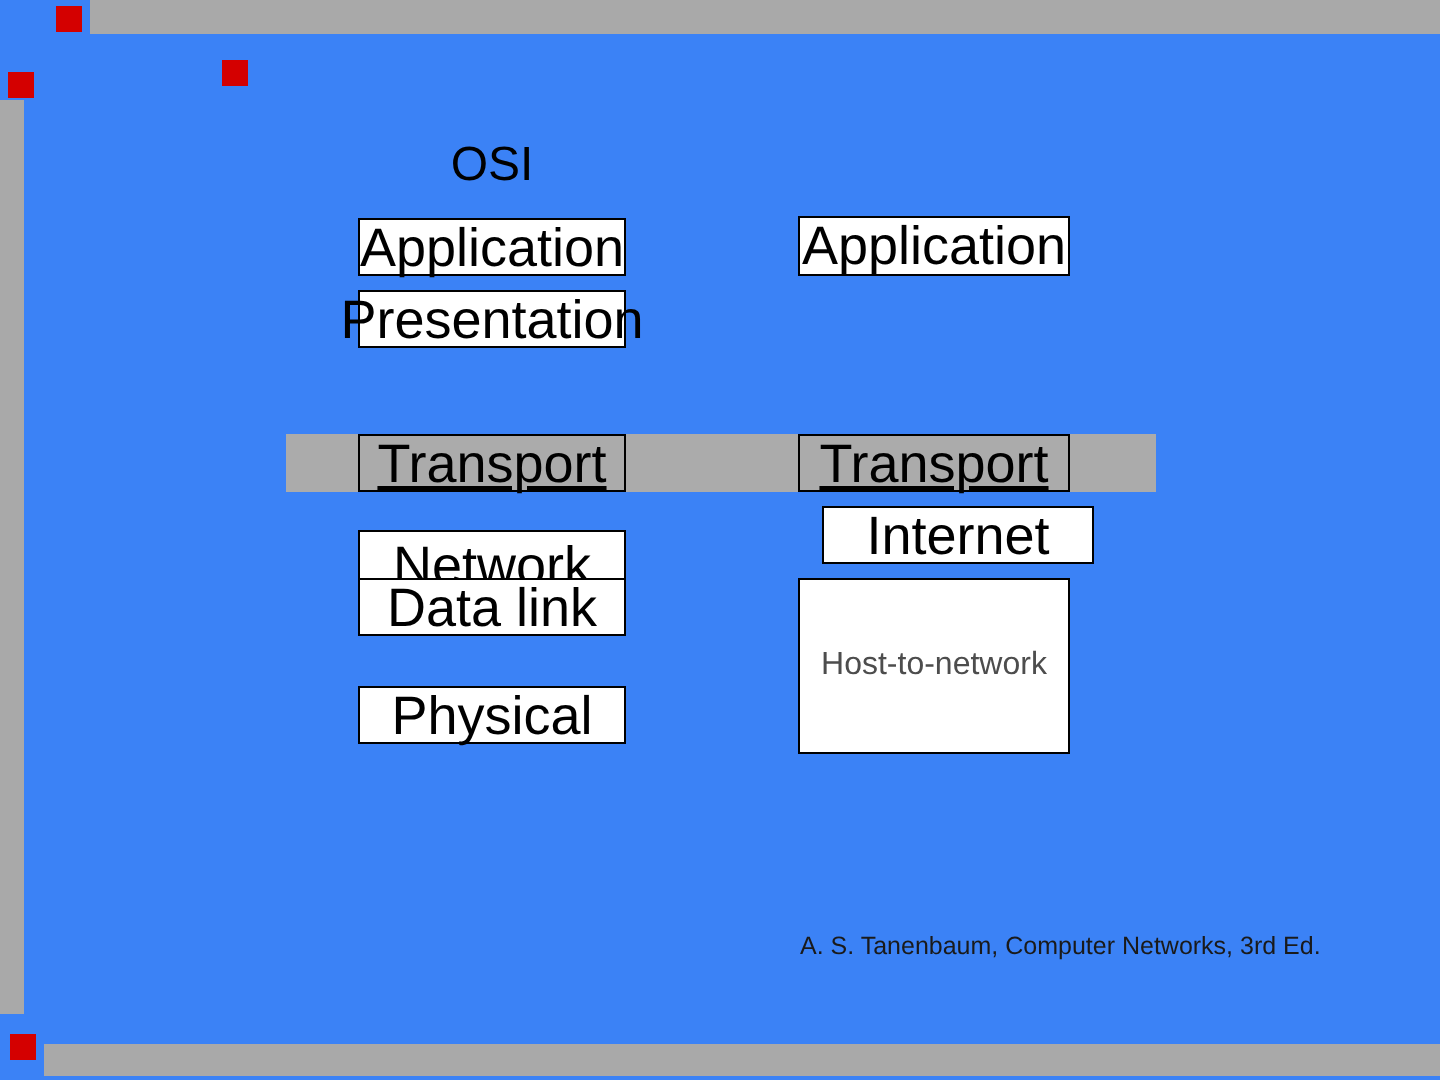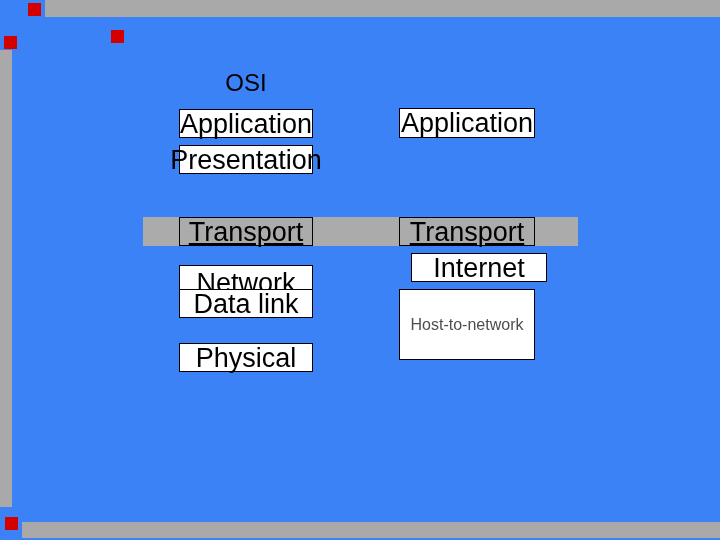--- a/index.html
+++ b/index.html
@@ -73,21 +73,21 @@
   .osi-0 { top: 109px; }
   .osi-1 { top: 145px; align-items: center; }
   .osi-2 { top: 181px; }
   .osi-3 { top: 217px; }
   .osi-4 { top: 265px; align-items: flex-end; }
   .osi-5 { top: 289px; }
   .osi-6 { top: 343px; }
   .tcp-0 { top: 108px; height: 30px; }
   .tcp-1 { top: 217px; height: 29px; }
   .tcp-2 { top: 253px; height: 29px; margin-left: 12px; }
-  .tcp-3 { top: 289px; height: 71px; font-size: 16px; color: #4d4d4d; }
+  .tcp-3 { top: 289px; height: 88px; font-size: 16px; color: #4d4d4d; }
   .citation {
     position: absolute;
     left: 400px;
     top: 466px;
     font-size: 12.5px;
     line-height: 14px;
     color: #1a1a1a;
     white-space: nowrap;
   }
 </style>
@@ -133,14 +133,15 @@
   <div class="layer-box tcp-box tcp-1 transparent">
       <span>Transport</span>
     </div>
   <div class="layer-box tcp-box tcp-2">
       <span>Internet</span>
     </div>
   <div class="layer-box tcp-box tcp-3">
       <span>Host-to-network</span>
     </div>
 
+  <div class="citation">A. S. Tanenbaum, Computer Networks, 3rd Ed.</div>
 
 </div>
 
 </body></html>

